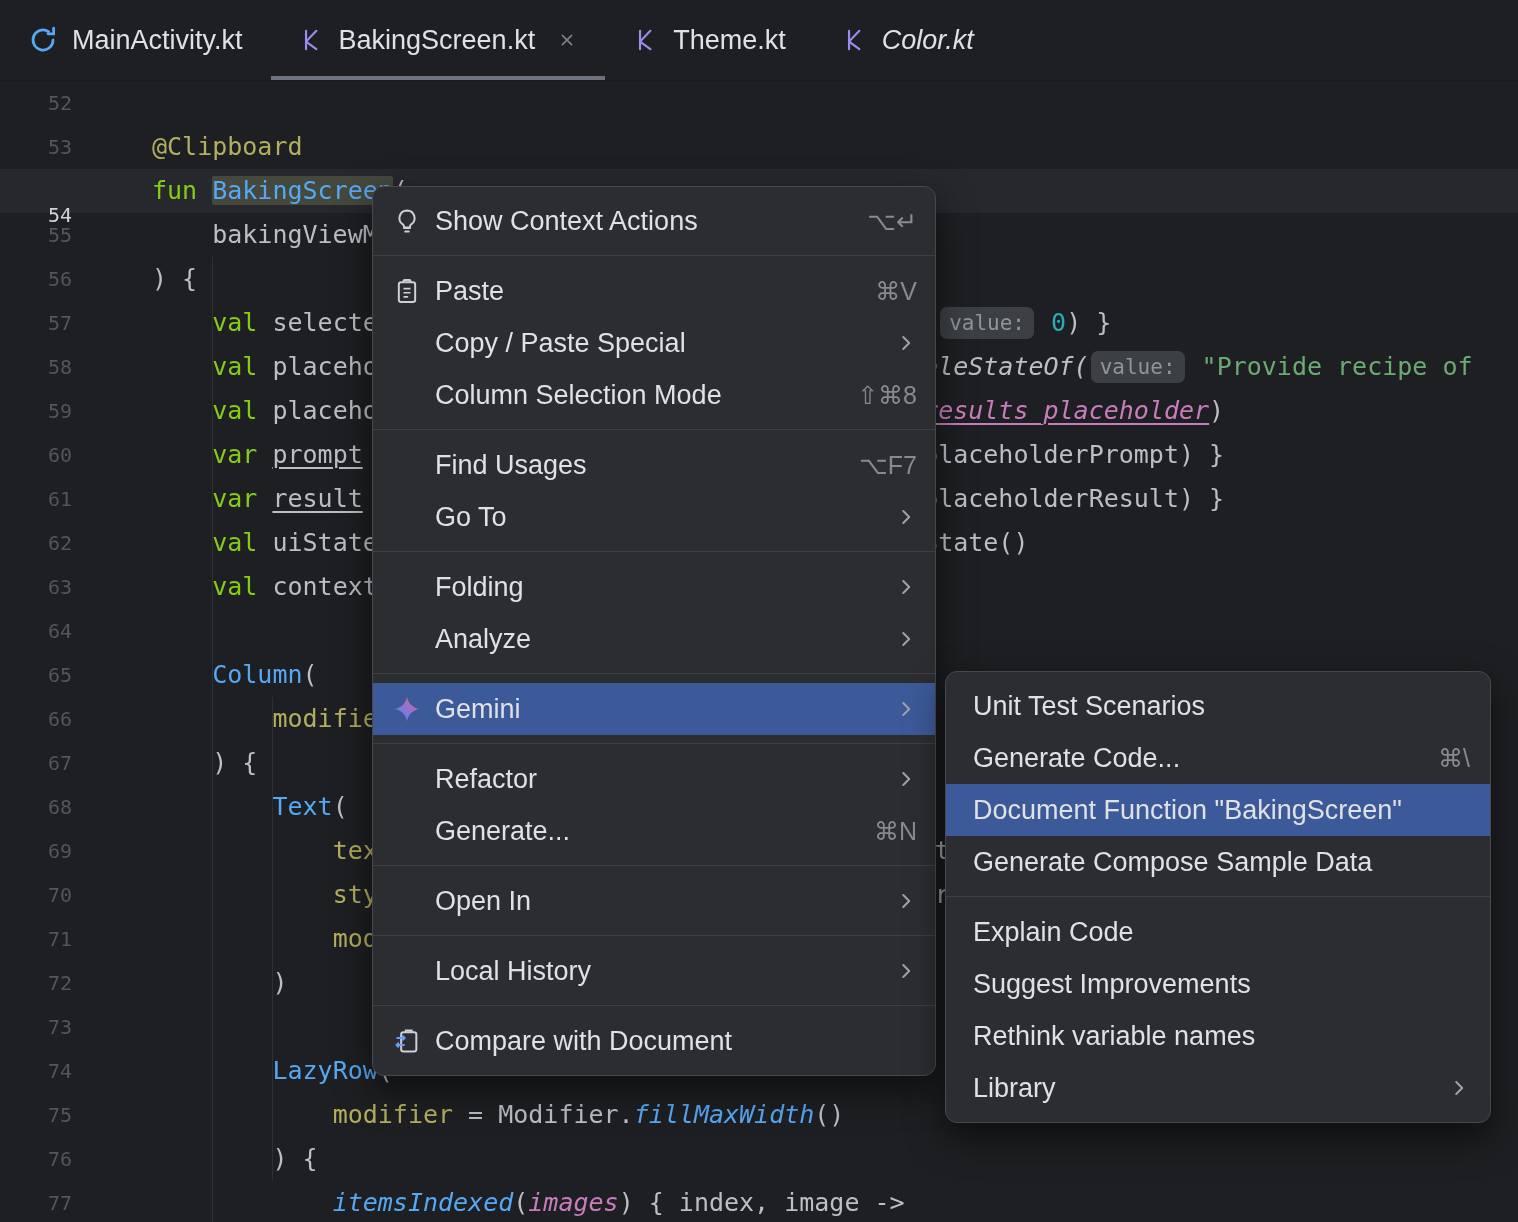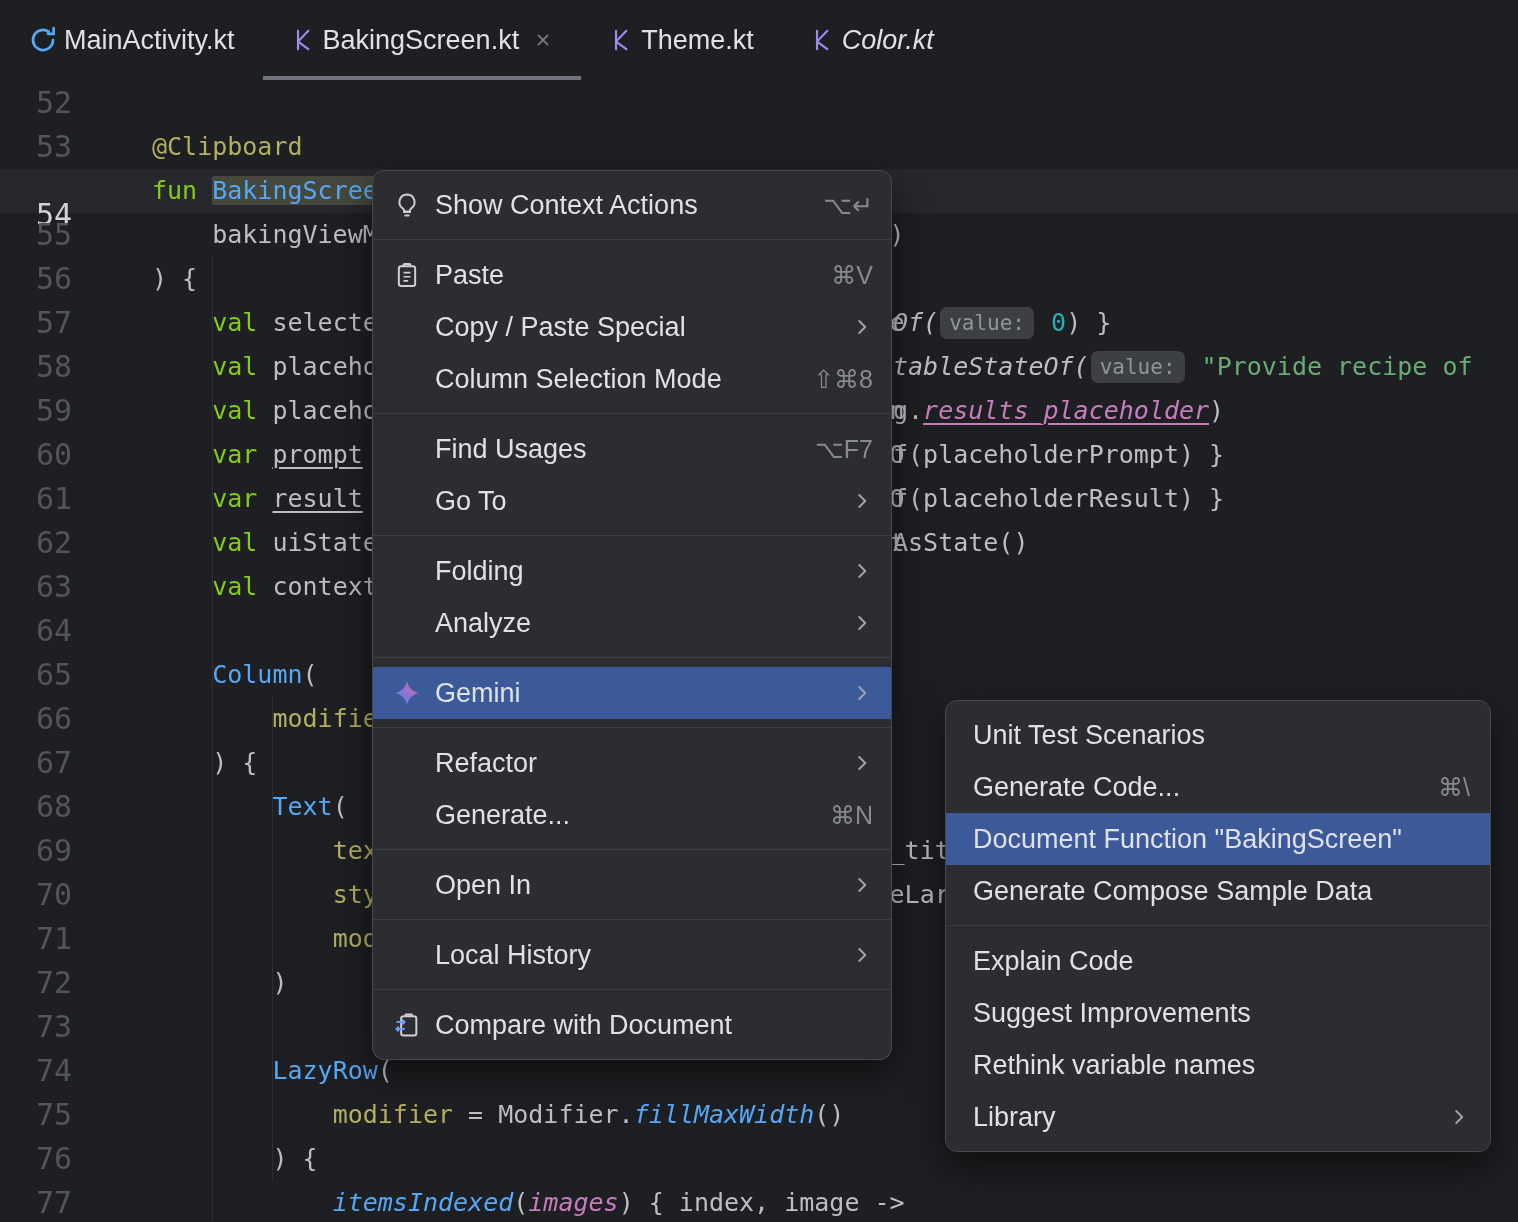--- a/index.html
+++ b/index.html
@@ -9,41 +9,41 @@
     font-family:"Liberation Sans",sans-serif;
     -webkit-font-smoothing:antialiased;
   }
   
   #tabbar{
     height:80px;display:flex;align-items:stretch;
     background:#1e1f22;border-bottom:1px solid #1a1b1d;
     position:relative;z-index:5;
   }
   .tab{
-    display:flex;align-items:center;gap:6px;
+    display:flex;align-items:center;gap:14px;
     padding:0 28px;position:relative;
     color:#dfe1e5;font-size:27px;white-space:nowrap;cursor:default;
   }
   .tab .tic{display:inline-flex;align-items:center}
   .tab.active::after{
     content:"";position:absolute;left:0;right:0;bottom:0;height:4px;background:#6e737d;
   }
   .tab.italic .tlbl{font-style:italic}
   .tclose{display:inline-flex;margin-left:8px;opacity:.9}
   
   #editor{position:relative;height:1142px;overflow:hidden;}
   .guide{position:absolute;width:1px;background:#2d2f33;z-index:0;}
   .crow{
     display:flex;height:44px;line-height:44px;position:relative;z-index:1;
     font-family:"DejaVu Sans Mono",monospace;font-size:25px;
   }
   .crow.cur{background:#26282e;}
   .gut{
     flex:0 0 110px;box-sizing:border-box;text-align:right;padding-right:38px;
-    color:#51555d;font-size:30px;
+    color:#51555d;font-size:20px;
   }
   .crow.cur .gut{color:#d0d3d9;margin-top:24px;}
   .code{flex:1;position:relative;white-space:pre;padding-left:42px;color:#bcbec4;}
   .rfrag{position:absolute;left:783px;top:0;white-space:pre;}
   .tk.d{color:#bcbec4}
   .tk.kw{color:#84cc16}
   .tk.fn{color:#56a8f5}
   .tk.ann{color:#b3ae60}
   .tk.named{color:#b3ae60}
   .tk.str{color:#6aab73}
@@ -55,22 +55,22 @@
   .tk.pill{
     display:inline-block;background:#3d4043;color:#8f959e;border-radius:7px;
     padding:0 9px;font-size:21px;line-height:32px;vertical-align:1px;margin:4px 2px;
   }
   
   .menu{
     position:absolute;background:#2b2d30;border:1px solid #46484d;border-radius:12px;
     padding:8px 0;box-sizing:border-box;box-shadow:0 14px 36px rgba(0,0,0,.55);
     z-index:30;font-family:"Liberation Sans",sans-serif;
   }
-  #context-menu{left:372px;top:170px;width:520px;}
-  #gemini-submenu{left:945px;top:700px;width:546px;z-index:31;}
+  #context-menu{left:372px;top:186px;width:564px;}
+  #gemini-submenu{left:945px;top:671px;width:546px;z-index:31;}
   .mi{
     display:flex;align-items:center;height:52px;padding:0 18px 0 20px;
     color:#dfe1e5;font-size:27px;white-space:nowrap;
   }
   #gemini-submenu .mi{padding:0 20px 0 27px;}
   .mi .ic{flex:0 0 28px;width:28px;height:28px;margin-right:14px;display:inline-flex;align-items:center;justify-content:center;}
   .mi .lbl{flex:1;overflow:hidden;}
   .mi .sc{color:#868a91;font-size:25px;margin-left:20px;}
   .mi .chev{margin-left:20px;display:inline-flex;}
   .mi.hi{background:#3c5a99;}

